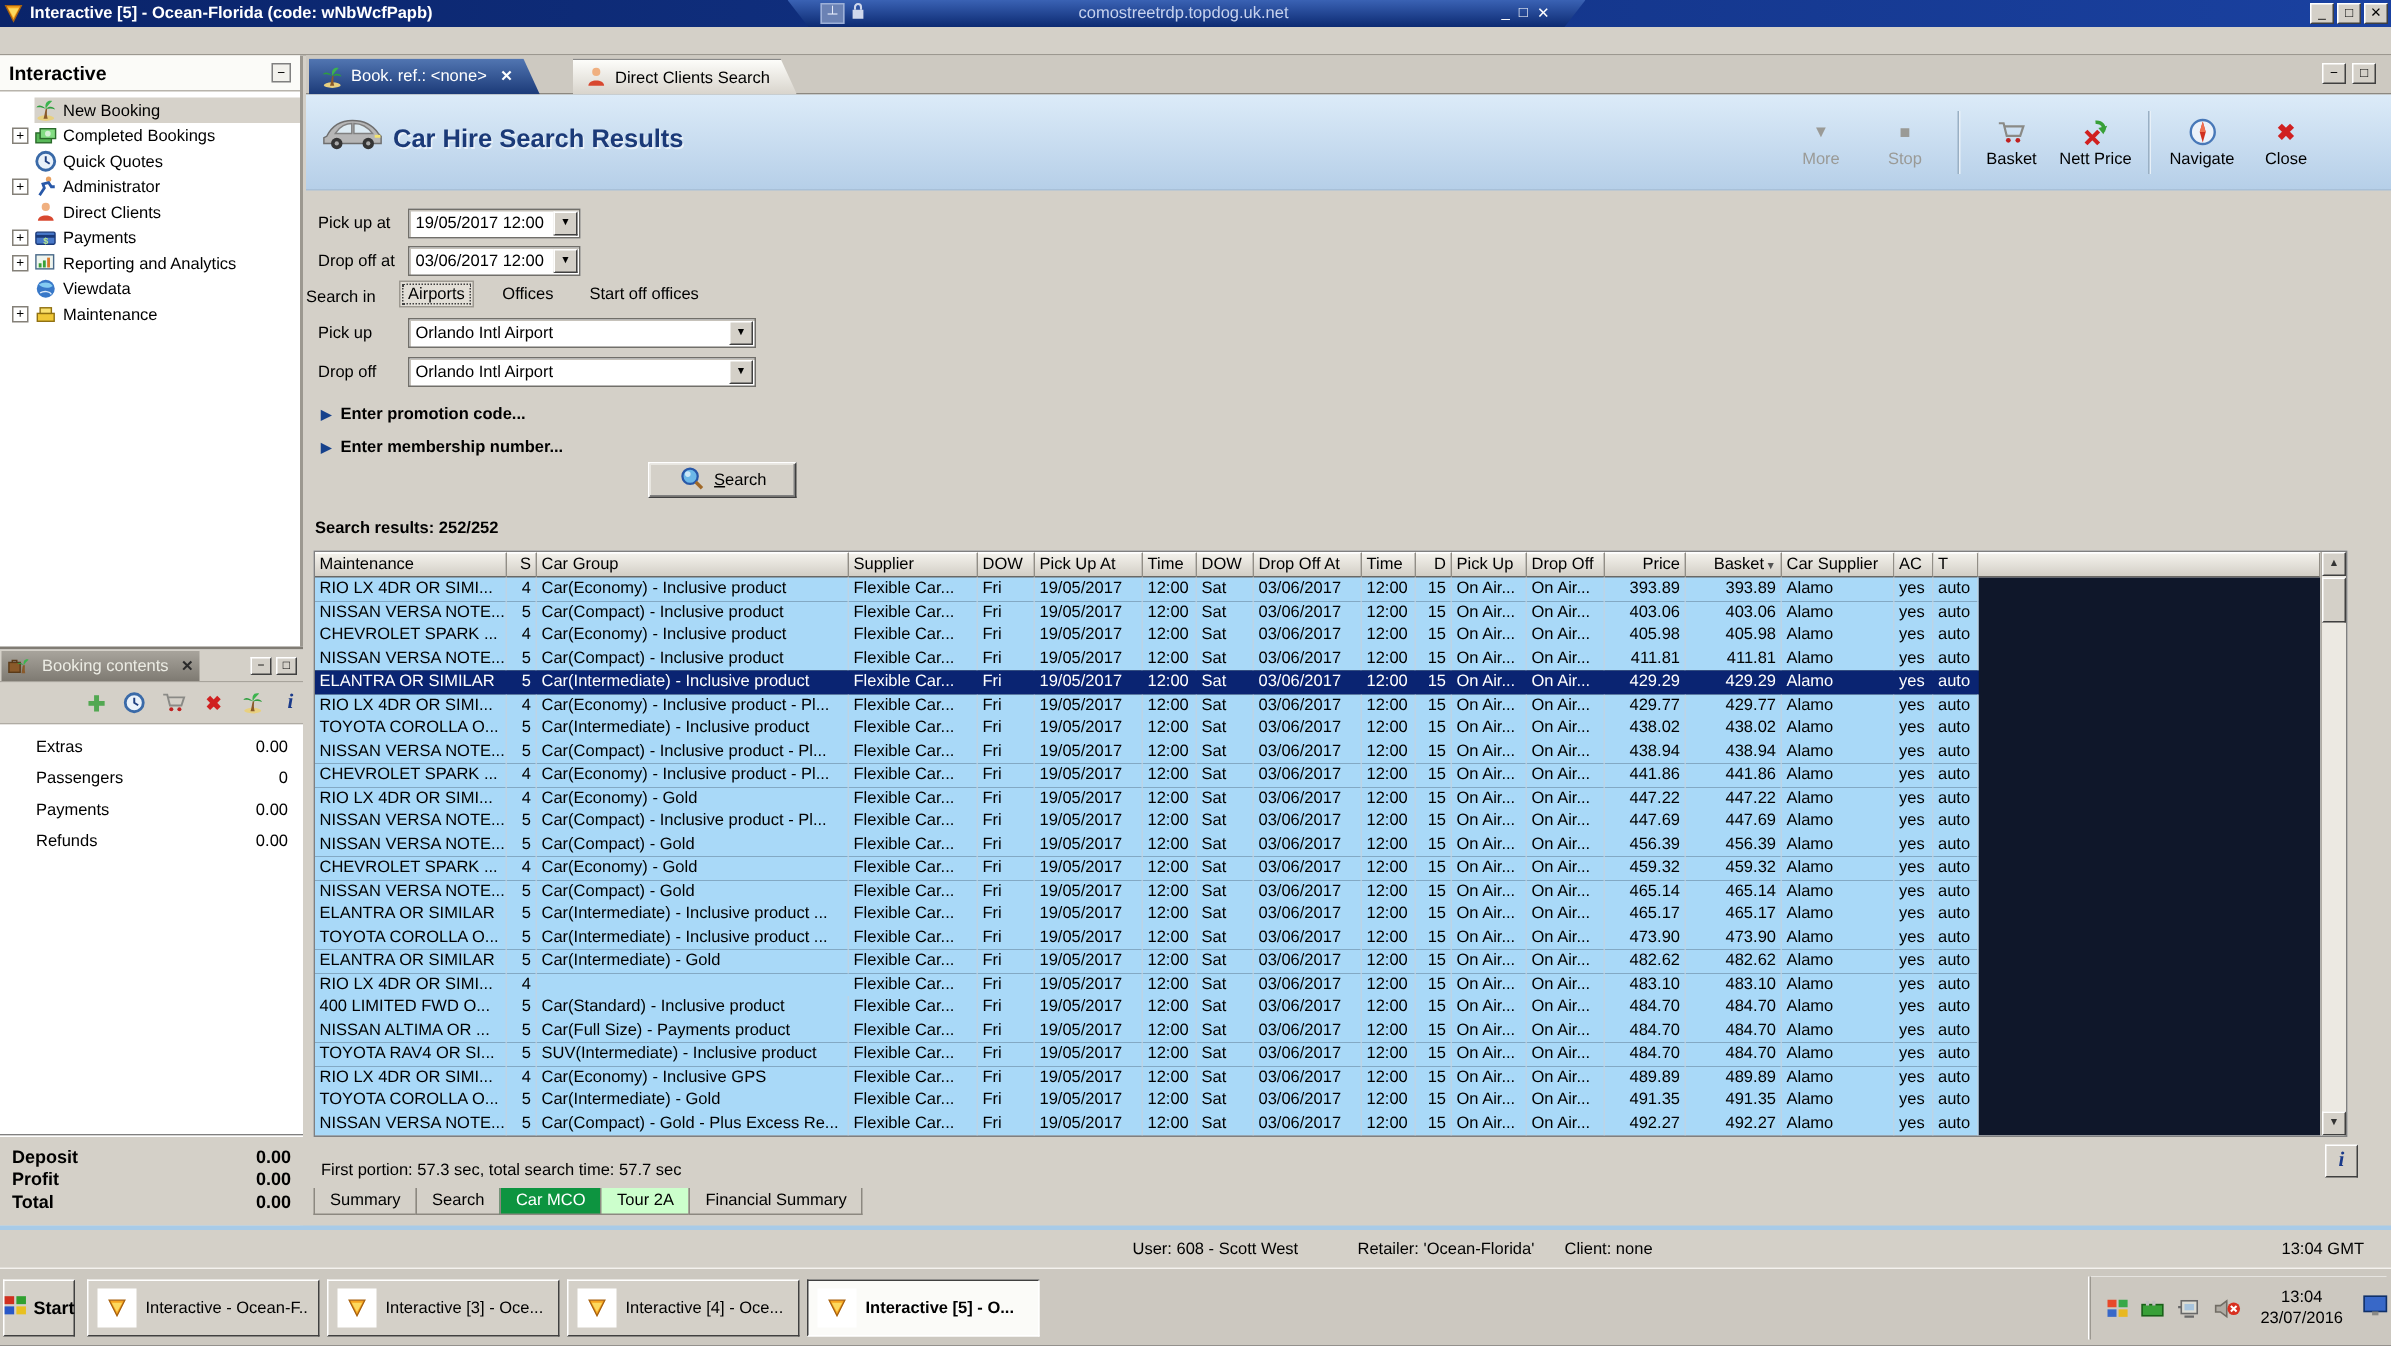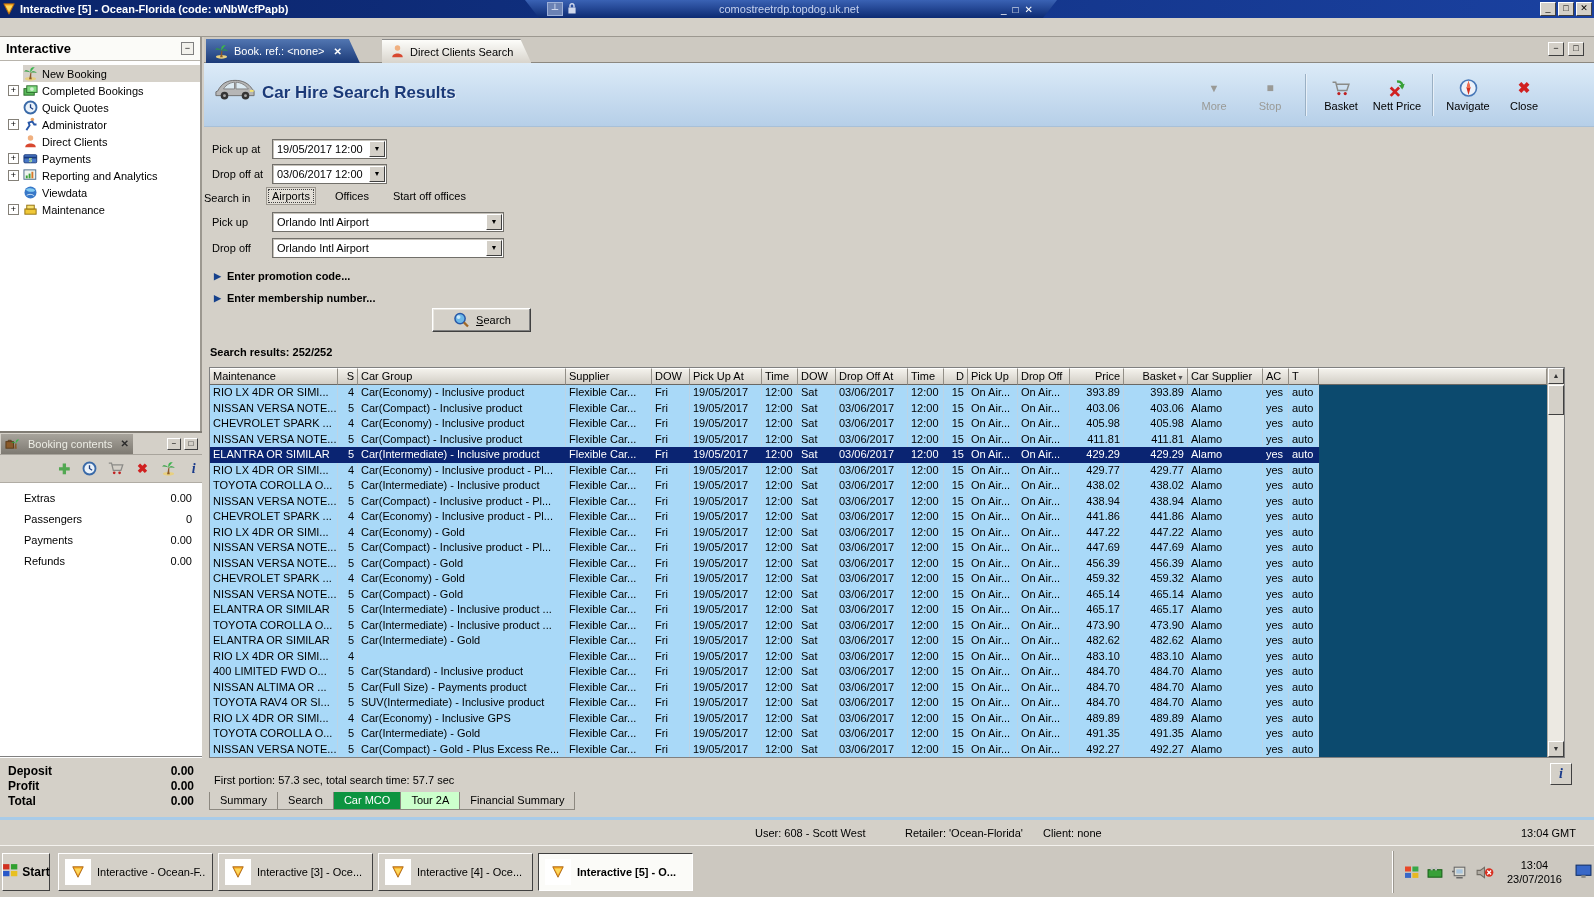--- a/index.html
+++ b/index.html
@@ -111,21 +111,21 @@
   .ressum{position:absolute;font-weight:bold;}
 
   
   .rtable{position:absolute;left:5px;top:330px;width:1356px;height:391px;background:#fff;
           border:1px solid #808080;overflow:hidden;}
   .thead{position:absolute;left:0;top:0;right:17px;height:17px;display:flex;}
   .th{height:17px;background:linear-gradient(#f4f2ec,#d2cec6);border-right:1px solid #928e86;
       border-bottom:1px solid #6a6864;border-top:1px solid #fff;padding:1px 3px;white-space:nowrap;overflow:hidden;}
   .th.r{text-align:right;}
   .th .sort{font-size:7px;color:#555;margin-left:1px;}
-  .tbody{position:absolute;left:0;top:17px;right:17px;bottom:0;background:#0c4a6e;}
+  .tbody{position:absolute;left:0;top:17px;right:17px;bottom:0;background:#0f172a;}
   .trw{display:flex;height:15.5px;background:#a9d9f8;width:1109px;}
   .td{padding:0 3px;white-space:nowrap;overflow:hidden;border-right:1px solid #bcd4e6;line-height:15px;}
   .td.r{text-align:right;}
   .trw.sel{background:#0a2472;color:#fff;}
   .trw.sel .td{border-right-color:#0a2472;}
   .trw.stub{height:6px;}
   .vscroll{position:absolute;right:0;top:0;bottom:0;width:17px;background:#ece9e2;border-left:1px solid #b0aca4;}
   .sbtn{position:absolute;left:0;width:16px;height:16px;background:#d4d0c8;border:1px solid;
         border-color:#fff #404040 #404040 #fff;font-size:7px;text-align:center;line-height:14px;color:#333;}
   .sthumb{position:absolute;left:0;top:17px;width:16px;height:30px;background:#d4d0c8;border:1px solid;

